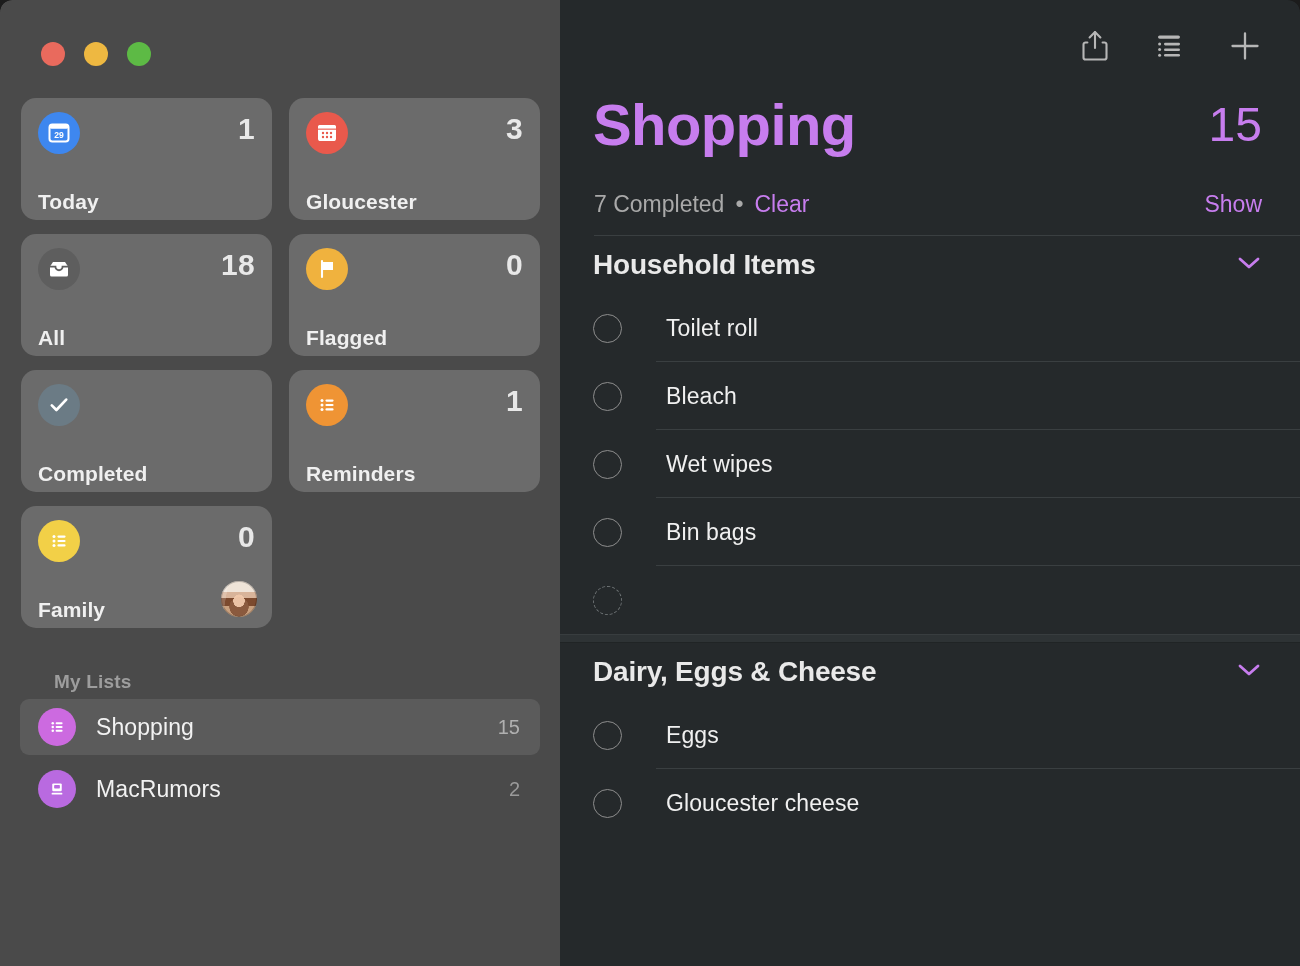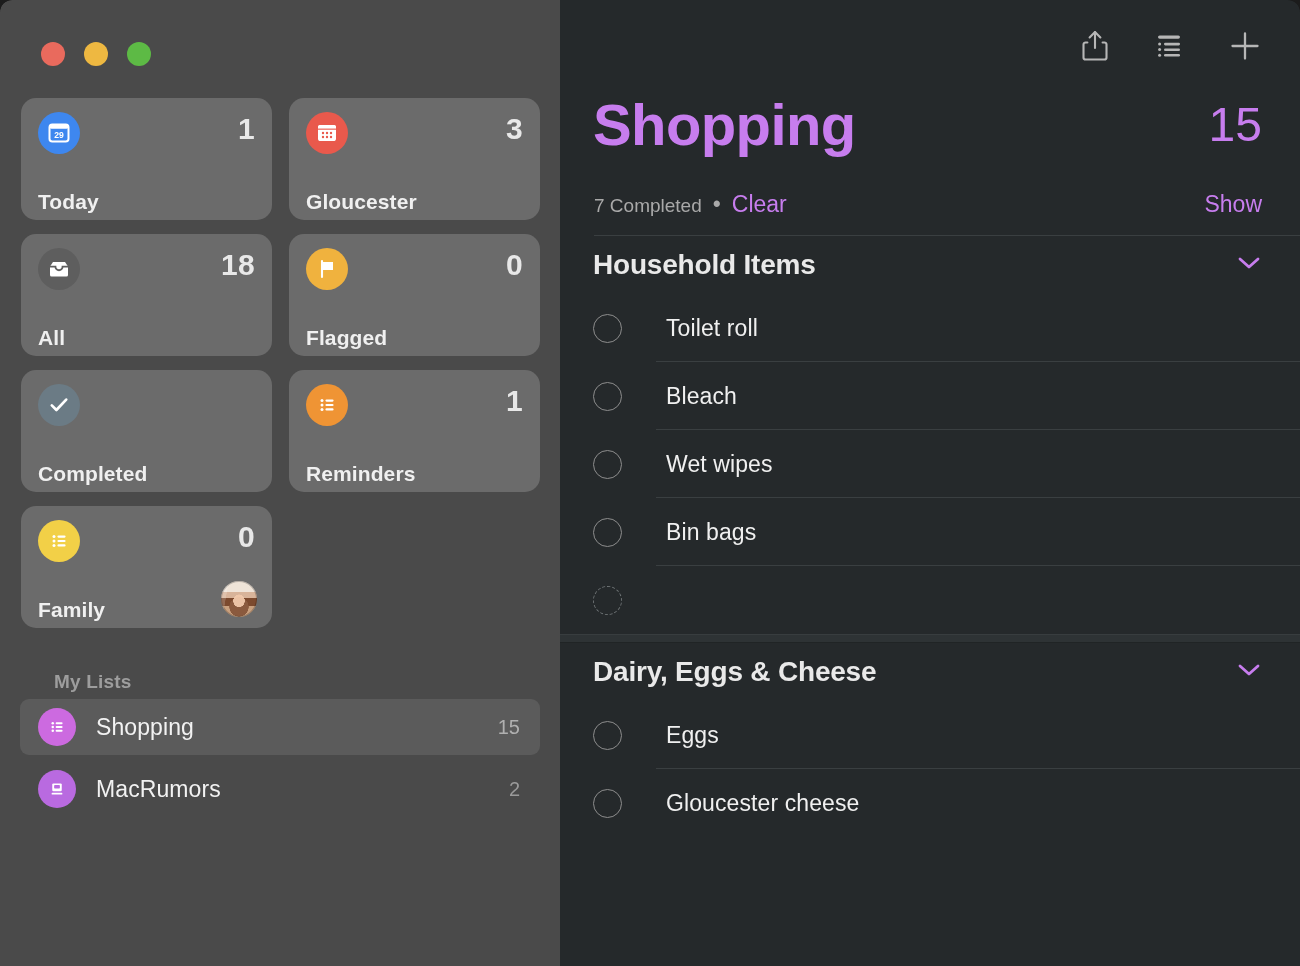--- a/index.html
+++ b/index.html
@@ -157,21 +157,21 @@
   .list-total {
     font-size:48px; font-weight:300; color:#c77dee;
     line-height:58px;
   }
   .meta-row {
     display:flex; align-items:baseline; justify-content:space-between;
     padding:0 38px 0 34px;
     margin-top:37px;
   }
   .meta-left { display:flex; align-items:baseline; gap:11px; }
-  .meta-completed { font-size:19px; color:#a9a9a9; }
+  .meta-completed { font-size:23px; color:#a9a9a9; }
   .meta-dot { font-size:23px; color:#a9a9a9; }
   .meta-clear { font-size:23px; color:#c77dee; cursor:pointer; }
   .meta-show { font-size:23px; color:#c77dee; cursor:pointer; }
 
   .hr-top {
     height:1px; background:#3a3f41; margin:17px 0 0 34px;
   }
 
   .section-hd {
     display:flex; align-items:center; justify-content:space-between;

